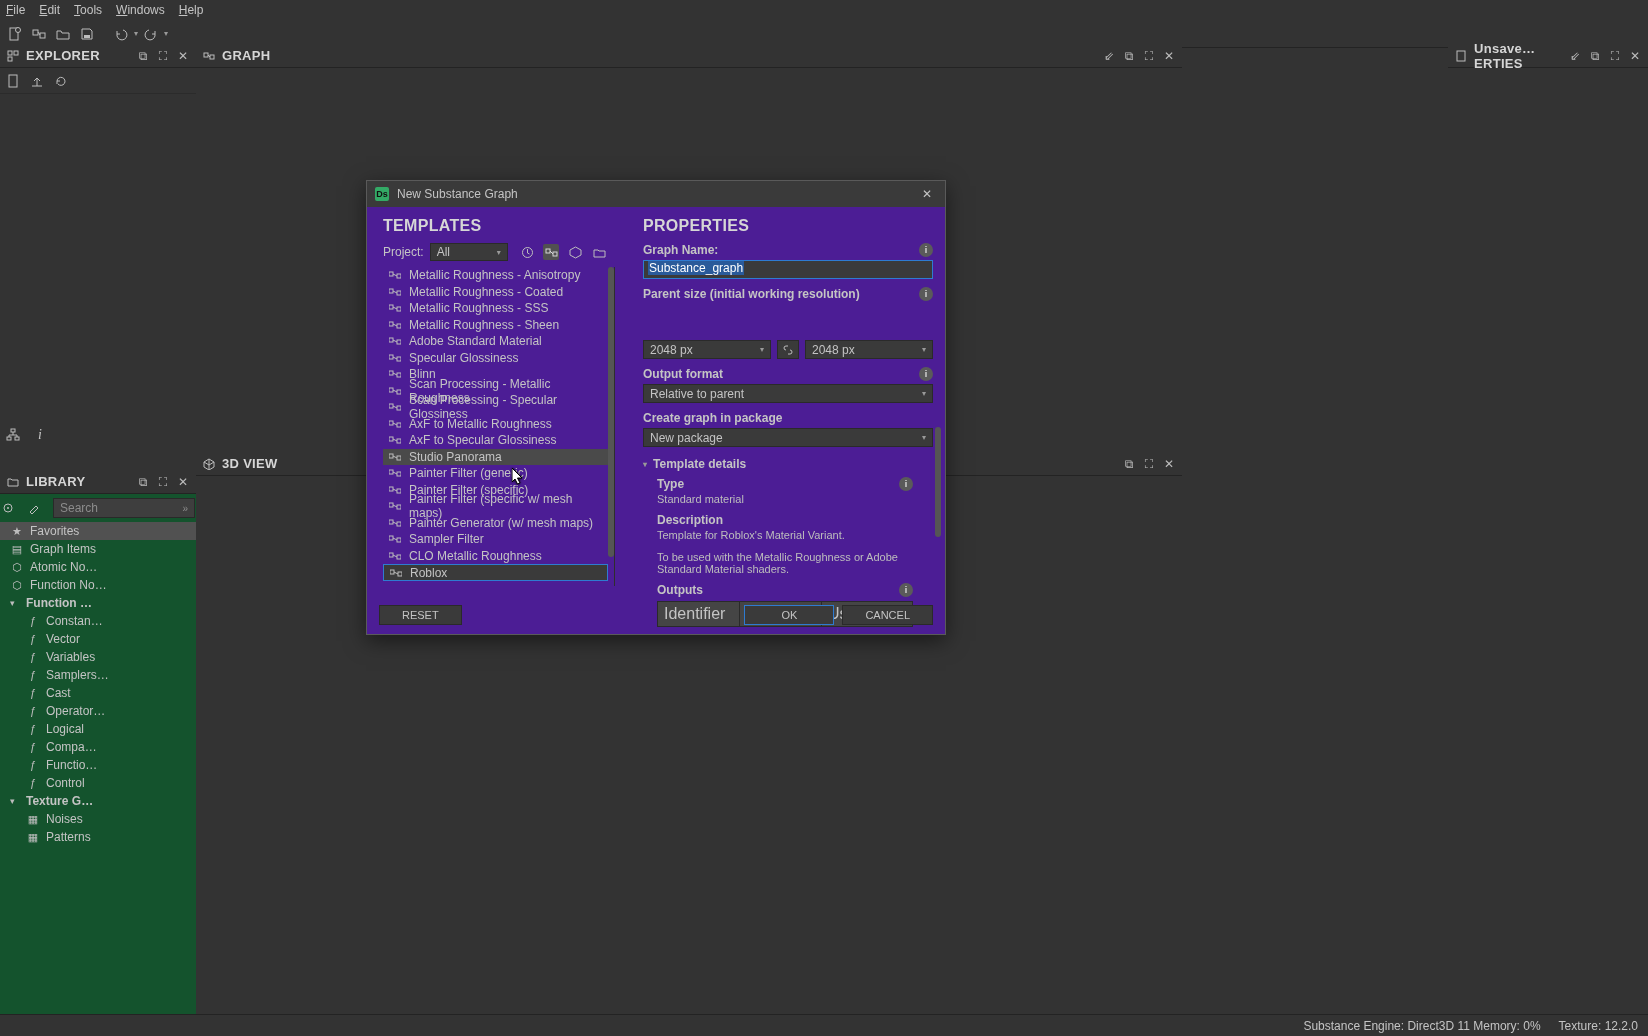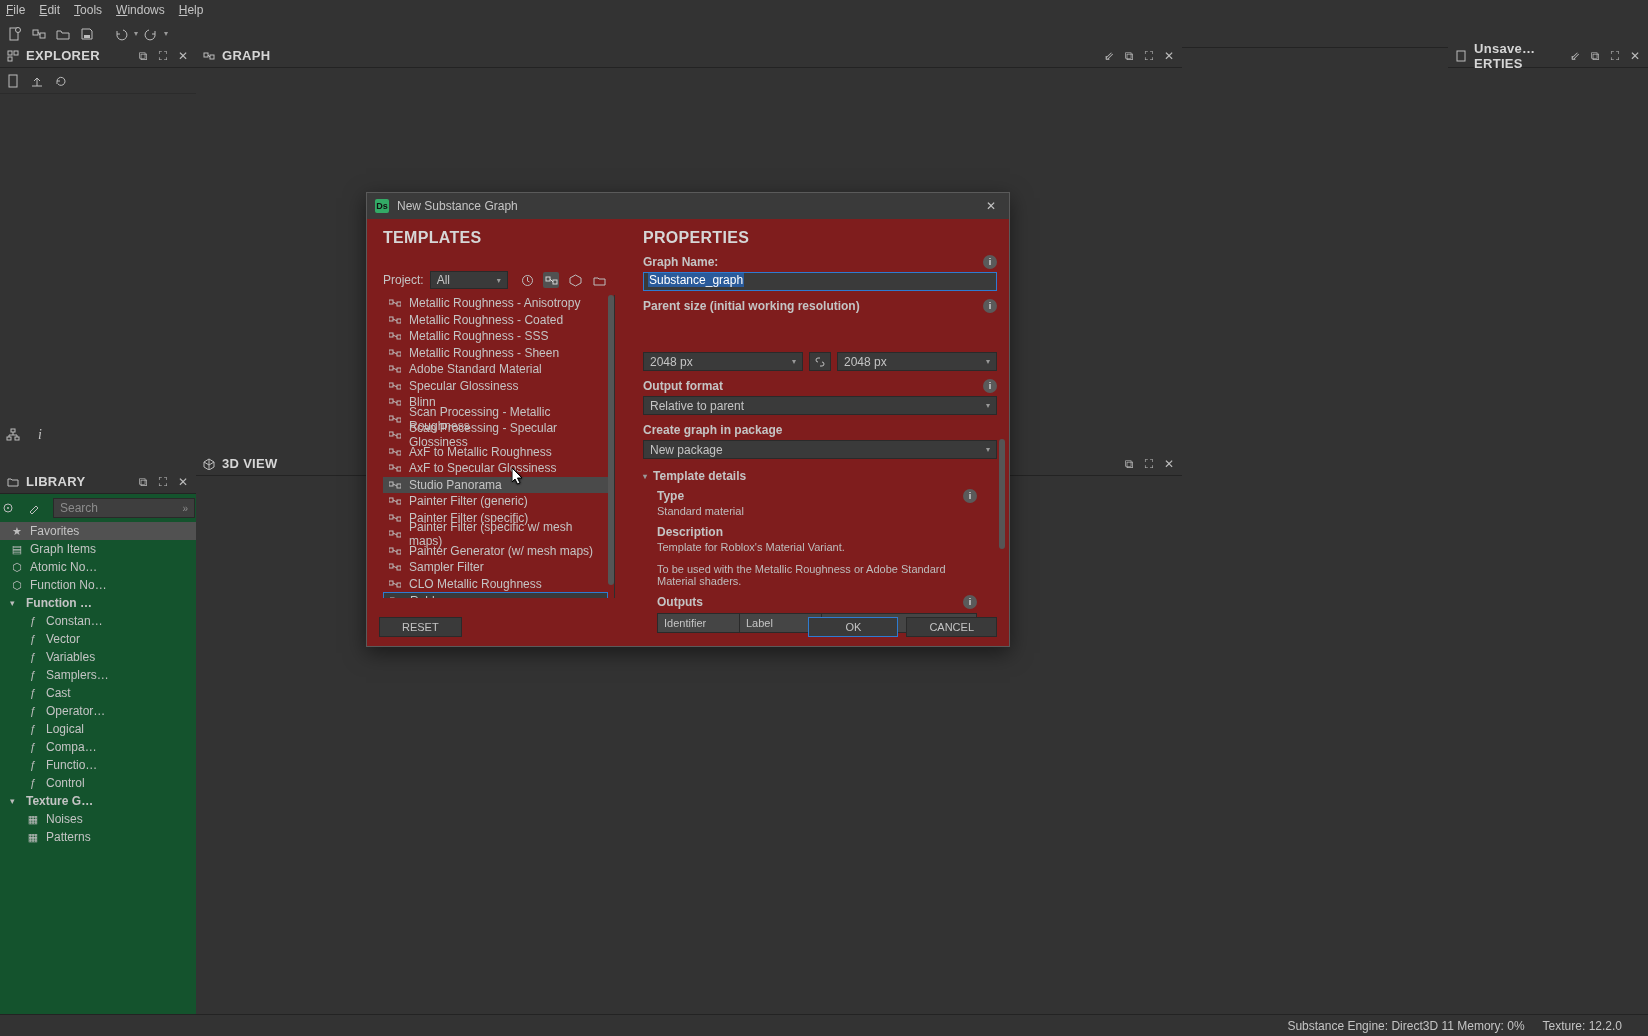--- a/index.html
+++ b/index.html
@@ -32,29 +32,29 @@
 .lib-item .ic { width:14px; text-align:center; color:#bdbdbd; font-size:11px; }
 .lib-item.fav { background:#515151; }
 .lib-item .chev { width:10px; color:#bdbdbd; font-size:9px; }
 
 
 .graph-pane { position:absolute; left:196px; top:-4px; right:466px; height:400px; background:#333333; }
 .view3d { position:absolute; left:196px; top:404px; right:466px; bottom:0; background:#333333; }
 .right-pane { position:absolute; right:0; top:-4px; width:200px; bottom:0; background:#333333; }
 
 
-.dialog { position:absolute; left:366px; top:192px; width:644px; height:455px; background:#7f1d1d; border:1px solid #5a5a5a; box-shadow:0 6px 20px rgba(0,0,0,0.5); }
+.dialog { position:absolute; left:366px; top:180px; width:580px; height:455px; background:#4c1d95; border:1px solid #5a5a5a; box-shadow:0 6px 20px rgba(0,0,0,0.5); }
 .dlg-title { height:26px; background:#3a3a3a; display:flex; align-items:center; padding:0 8px; gap:8px; }
 .dlg-title .ds { width:14px; height:14px; background:#3a6; border-radius:2px; font-size:9px; display:flex; align-items:center; justify-content:center; color:#111; font-weight:bold;}
 .dlg-title .x { margin-left:auto; width:20px; text-align:center; }
 .dlg-body { position:absolute; top:26px; bottom:38px; left:0; right:0; display:flex; }
 .dlg-left { width:248px; padding:10px 8px 10px 16px; display:flex; flex-direction:column; }
 .dlg-right { flex:1; padding:10px 12px 10px 28px; position:relative; }
 .dlg-h { font-weight:600; font-size:16px; color:#d6d6d6; letter-spacing:0.3px; margin-bottom:8px; }
-.proj-row { display:flex; align-items:center; gap:6px; margin-bottom:6px;margin-top:16px; }
+.proj-row { display:flex; align-items:center; gap:6px; margin-bottom:6px; }
 .proj-sel { flex:0 0 78px; height:18px; background:#3a3a3a; border:1px solid #2a2a2a; display:flex; align-items:center; padding:0 6px; justify-content:space-between;}
 .proj-icons { margin-left:auto; display:flex; gap:8px; }
 .proj-icons .pi { width:16px; height:16px; display:flex; align-items:center; justify-content:center; color:#bdbdbd;}
 .proj-icons .pi.sel { background:#515151; border-radius:2px;}
 
 .tpl-list { flex:1; overflow:hidden; border-right:1px solid #2e2e2e; margin-right:-8px; padding-right:6px; position:relative;}
 .tpl-item { height:16.5px; display:flex; align-items:center; gap:8px; padding:0 6px; }
 .tpl-item .ti { width:12px; height:10px; color:#bdbdbd; font-size:10px;}
 .tpl-item.hover { background:#4a4a4a; }
 .tpl-item.selected { border:1px solid #2e7bd1; background:#3a3a3a; height:17px;}
@@ -70,31 +70,31 @@
 .link-btn { width:22px; height:19px; background:#3a3a3a; border:1px solid #2a2a2a; display:flex; align-items:center; justify-content:center;}
 
 .tmpl-det { margin-top:10px; padding-right:20px;}
 .tmpl-det .hdr { display:flex; align-items:center; gap:6px; font-weight:600; margin-bottom:6px;}
 .tmpl-det .sub { margin-left:14px; margin-bottom:8px;}
 .tmpl-det .subhdr { font-weight:600; font-size:11px; color:#d6d6d6; display:flex; align-items:center;}
 .tmpl-det .subval { color:#bdbdbd; font-size:11px; margin-top:2px;}
 .tmpl-det .info2 { margin-left:auto; width:14px; height:14px; border-radius:50%; background:#5a5a5a; color:#ddd; font-size:9px; display:flex; align-items:center; justify-content:center;}
 
 .out-tbl { margin-left:14px; display:flex; border:1px solid #2a2a2a; background:#454545;}
-.out-tbl div { padding:3px 6px; border-right:1px solid #2a2a2a; font-size:11px;}
+.out-tbl div { padding:3px 6px; border-right:1px solid #2a2a2a; font-size:16px;}
 .out-tbl div:last-child { border-right:none; flex:1;}
 
 .dlg-foot { position:absolute; left:0; right:0; bottom:0; height:38px; display:flex; align-items:center; padding:0 12px; gap:8px;}
 .btn { height:20px; padding:0 22px; background:#3a3a3a; border:1px solid #2a2a2a; display:flex; align-items:center; justify-content:center; font-size:11px;}
 .btn.ok { border:1px solid #2e7bd1; padding:0 36px;}
 .dlg-foot .spacer { flex:1; }
 
 .right-scroll { position:absolute; right:4px; top:220px; width:6px; height:110px; background:#555; border-radius:3px;}
 
-.statusbar { position:absolute; bottom:0; left:0; right:0; height:22px; background:#333333; display:flex; align-items:center; justify-content:flex-end; padding:0 26px; gap:18px; color:#999; font-size:11px; border-top:1px solid #232323;}
+.statusbar { position:absolute; bottom:0; left:0; right:0; height:22px; background:#333333; display:flex; align-items:center; justify-content:flex-end; padding:0 10px; gap:18px; color:#999; font-size:11px; border-top:1px solid #232323;}
 
 .cursor { position:absolute; left:512px; top:468px; width:12px; height:18px; pointer-events:none;}
 .cursor svg { filter:drop-shadow(0 0 1px #000);}
 
 svg { display:block; }
 .caret { font-size:8px; color:#999;}
 </style>
 </head>
 <body>
 

